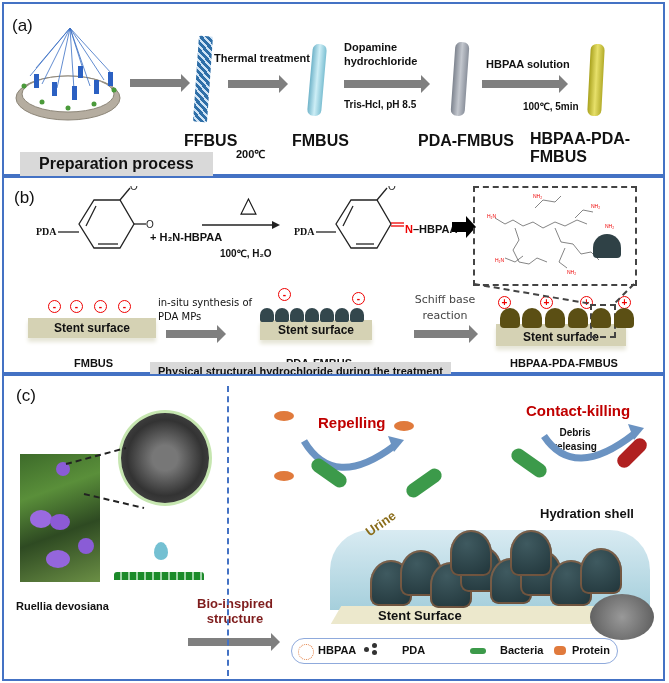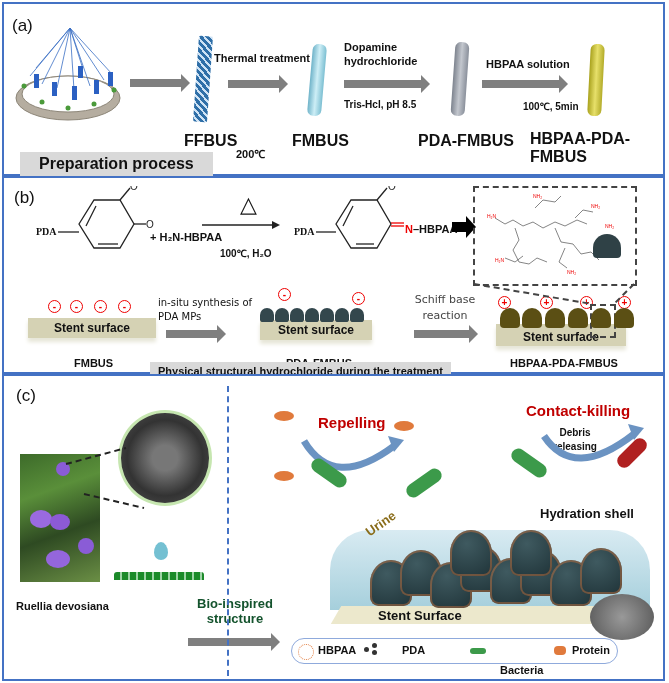--- a/index.html
+++ b/index.html
@@ -15,21 +15,21 @@
   .t11{font-size:11px;}
   .t10{font-size:10px;}
   .graybox{background:#d9d9d9;}
   .arrow{position:absolute;height:8px;background:#7f7f7f;}
   .arrow:after{content:"";position:absolute;right:-8px;top:-5px;border-left:9px solid #7f7f7f;border-top:9px solid transparent;border-bottom:9px solid transparent;}
   .tube{position:absolute;border-radius:6px;}
   .stent{position:absolute;background:#d5d2b4;font-weight:bold;font-size:12px;text-align:center;box-shadow:0 4px 4px #e7e6d8;}
   .charge{position:absolute;width:11px;height:11px;border:1.5px solid #e00;border-radius:50%;color:#e00;font-size:10px;line-height:11px;text-align:center;font-weight:bold;}
   .ball{position:absolute;border-radius:50% 50% 20% 20%;}
   .red{color:#c00000;}
-  .green{color:#14532d;}
+  .green{color:#7f1d1d;}
 </style>
 </head>
 <body>
 
 <div class="panel" id="pa">
   <div class="abs lbl" style="left:8px;top:12px;">(a)</div>
 
   <svg class="abs" style="left:8px;top:22px;" width="112" height="100">
     <ellipse cx="56" cy="72" rx="52" ry="22" fill="#b5ada0" stroke="#8c8577"></ellipse>
     <ellipse cx="56" cy="68" rx="46" ry="18" fill="#fff" stroke="#8c8577"></ellipse>
@@ -251,17 +251,17 @@
 
   <div class="abs" style="left:586px;top:218px;width:64px;height:46px;border-radius:50%;background:radial-gradient(circle,#999,#555);"></div>
 
   <div class="abs" style="left:287px;top:262px;width:325px;height:24px;border:1.5px solid #8faadc;border-radius:13px;font-size:11px;font-weight:bold;">
     <span class="abs" style="left:6px;top:5px;width:14px;height:14px;border:1px dotted #e07a3c;border-radius:50%;"></span>
     <span class="abs" style="left:26px;top:5px;">HBPAA</span>
     <span class="abs" style="left:72px;top:8px;width:5px;height:5px;border-radius:50%;background:#333;"></span>
     <span class="abs" style="left:80px;top:4px;width:5px;height:5px;border-radius:50%;background:#333;box-shadow:0 7px 0 #333;"></span>
     <span class="abs" style="left:110px;top:5px;">PDA</span>
     <span class="abs" style="left:178px;top:9px;width:16px;height:6px;border-radius:3px;background:#3c9a4a;"></span>
-    <span class="abs" style="left:208px;top:5px;margin-top:20px;">Bacteria</span>
+    <span class="abs" style="left:208px;top:5px;">Bacteria</span>
     <span class="abs" style="left:262px;top:7px;width:12px;height:9px;border-radius:4px;background:#e07a3c;"></span>
     <span class="abs" style="left:280px;top:5px;">Protein</span>
   </div>
 </div>
 
 </body></html>

